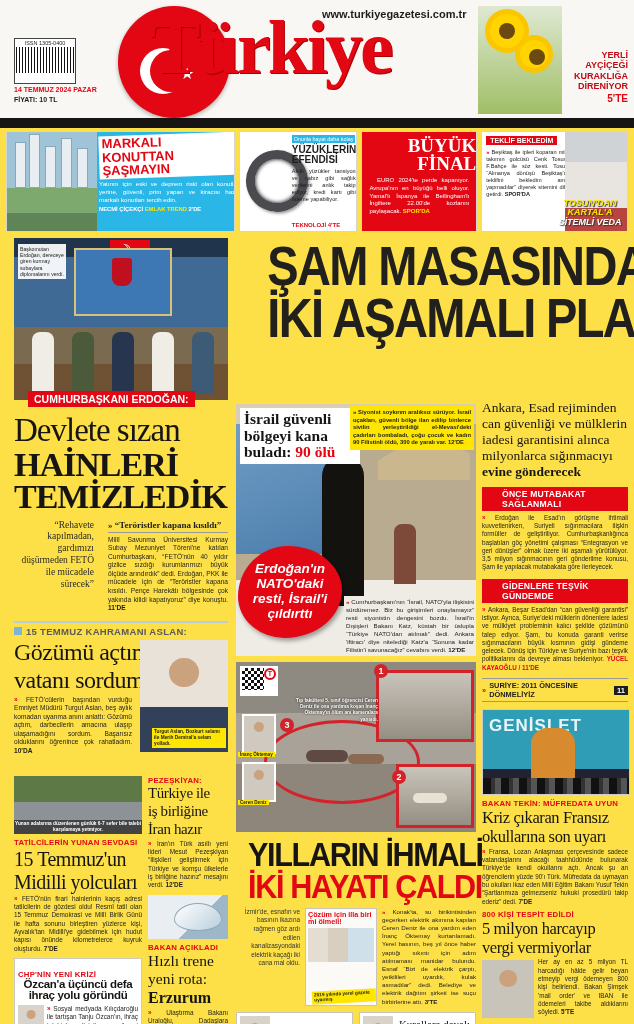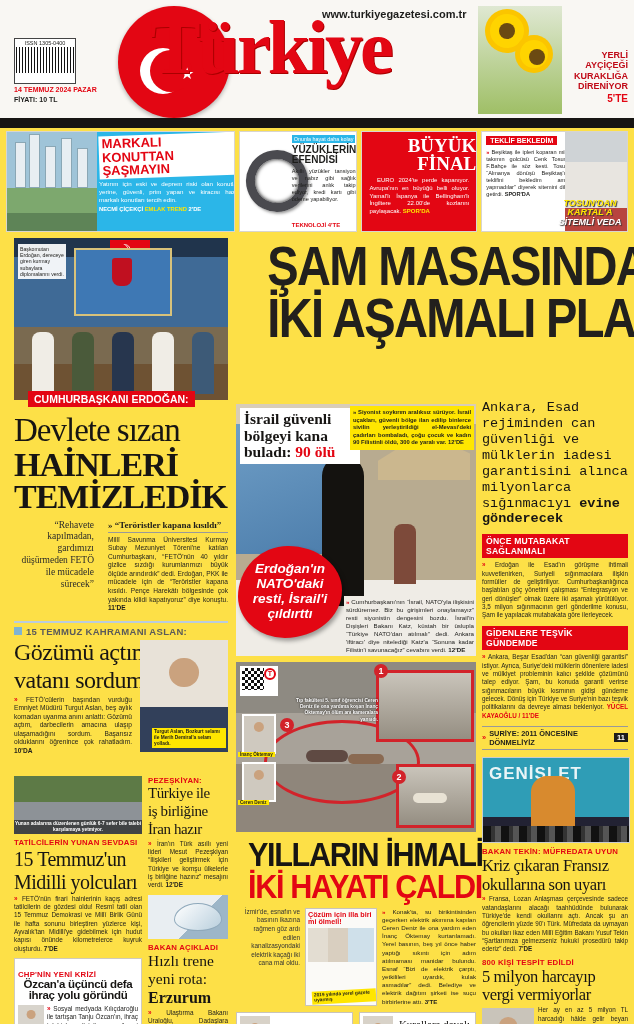--- a/index.html
+++ b/index.html
@@ -185,22 +185,22 @@
   .clip-note{position:absolute;left:6px;bottom:2px;background:#ffe600;font-size:4.8px;font-weight:bold;
              transform:rotate(-3deg);padding:1px 2px;line-height:1.1;}
   .ih-c3{flex:1;font-size:6.2px;line-height:1.32;text-align:justify;}
   .colm-row{display:flex;gap:6px;margin-top:6px;}
   .colm{flex:1;border:1px solid #c9c4ba;background:#fff;position:relative;height:52px;}
   .colm-photo{position:absolute;left:3px;top:3px;width:30px;height:46px;background:#d8d2c8;}
   .colm-t{position:absolute;left:38px;top:10px;right:4px;text-align:center;font-family:"Liberation Serif",serif;
           font-size:11px;line-height:1.05;color:#171513;}
 
   
-  .lead-intro{font-family:Liberation Mono, monospace;font-size:13.5px;line-height:1.18;color:#171513;}
-  .rc-head{background:#e30613;color:#fff;font-weight:bold;font-size:8.6px;padding:2px 4px;margin-top:7px;
+  .lead-intro{font-family:Liberation Serif, serif;font-size:13.5px;line-height:1.18;color:#171513;}
+  .rc-head{background:#e30613;color:#fff;font-weight:bold;font-size:8.6px;padding:2px 20px;margin-top:7px;
            letter-spacing:0.2px;}
   .rc-body{font-size:6.3px;line-height:1.32;margin-top:3px;text-align:justify;}
   .rc-byline{color:#e30613;font-weight:bold;}
   .strip{display:flex;align-items:center;gap:3px;margin-top:6px;border-top:1px solid #999;border-bottom:1px solid #999;
          padding:2px 0;font-weight:bold;font-size:7.4px;}
   .strip-num{background:#1d1d1b;color:#fff;padding:0 3px;margin-left:auto;font-size:7.5px;}
   .tekin-photo{position:relative;width:146px;height:84px;margin-top:7px;background:linear-gradient(180deg,#2f9db6 0 70%,#223 70%);
                border:1px solid #caccce;overflow:hidden;}
   .tekin-banner{position:absolute;left:6px;top:6px;color:#fff;font-weight:bold;font-size:17px;letter-spacing:1px;opacity:.9;}
   .tekin-fig{position:absolute;left:48px;top:18px;width:44px;height:66px;background:#d88a2e;border-radius:16px 16px 0 0;}

